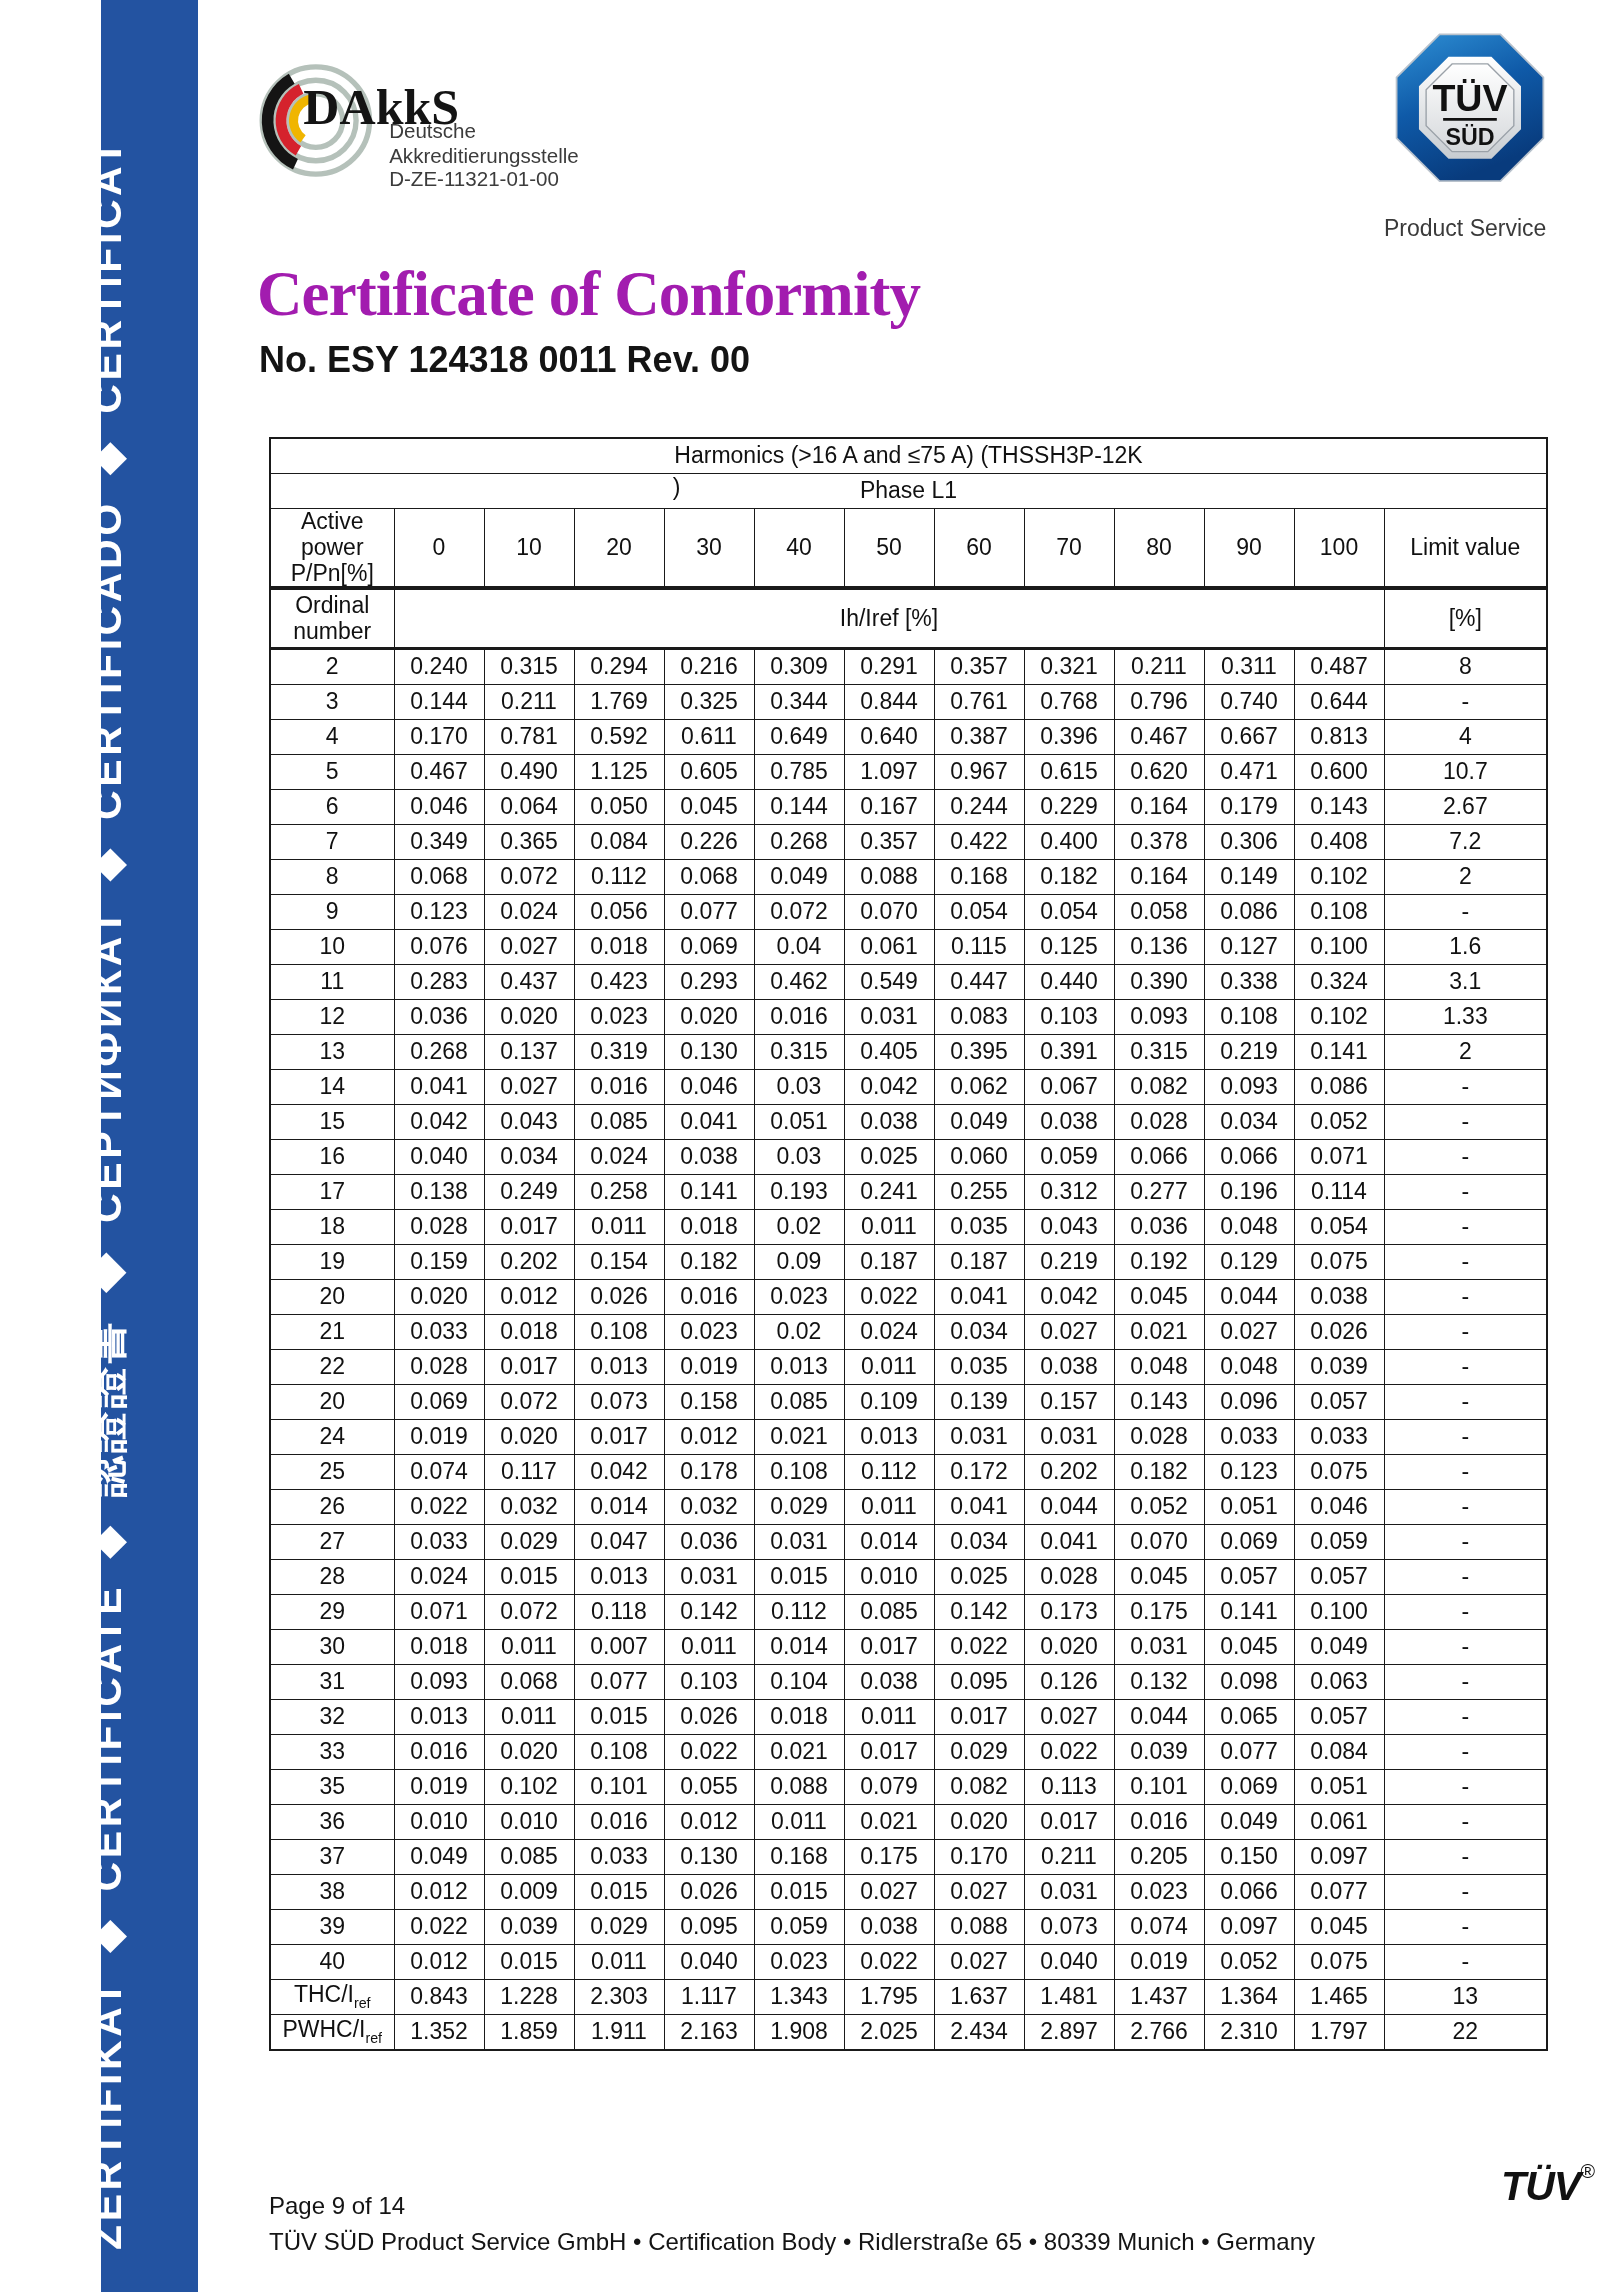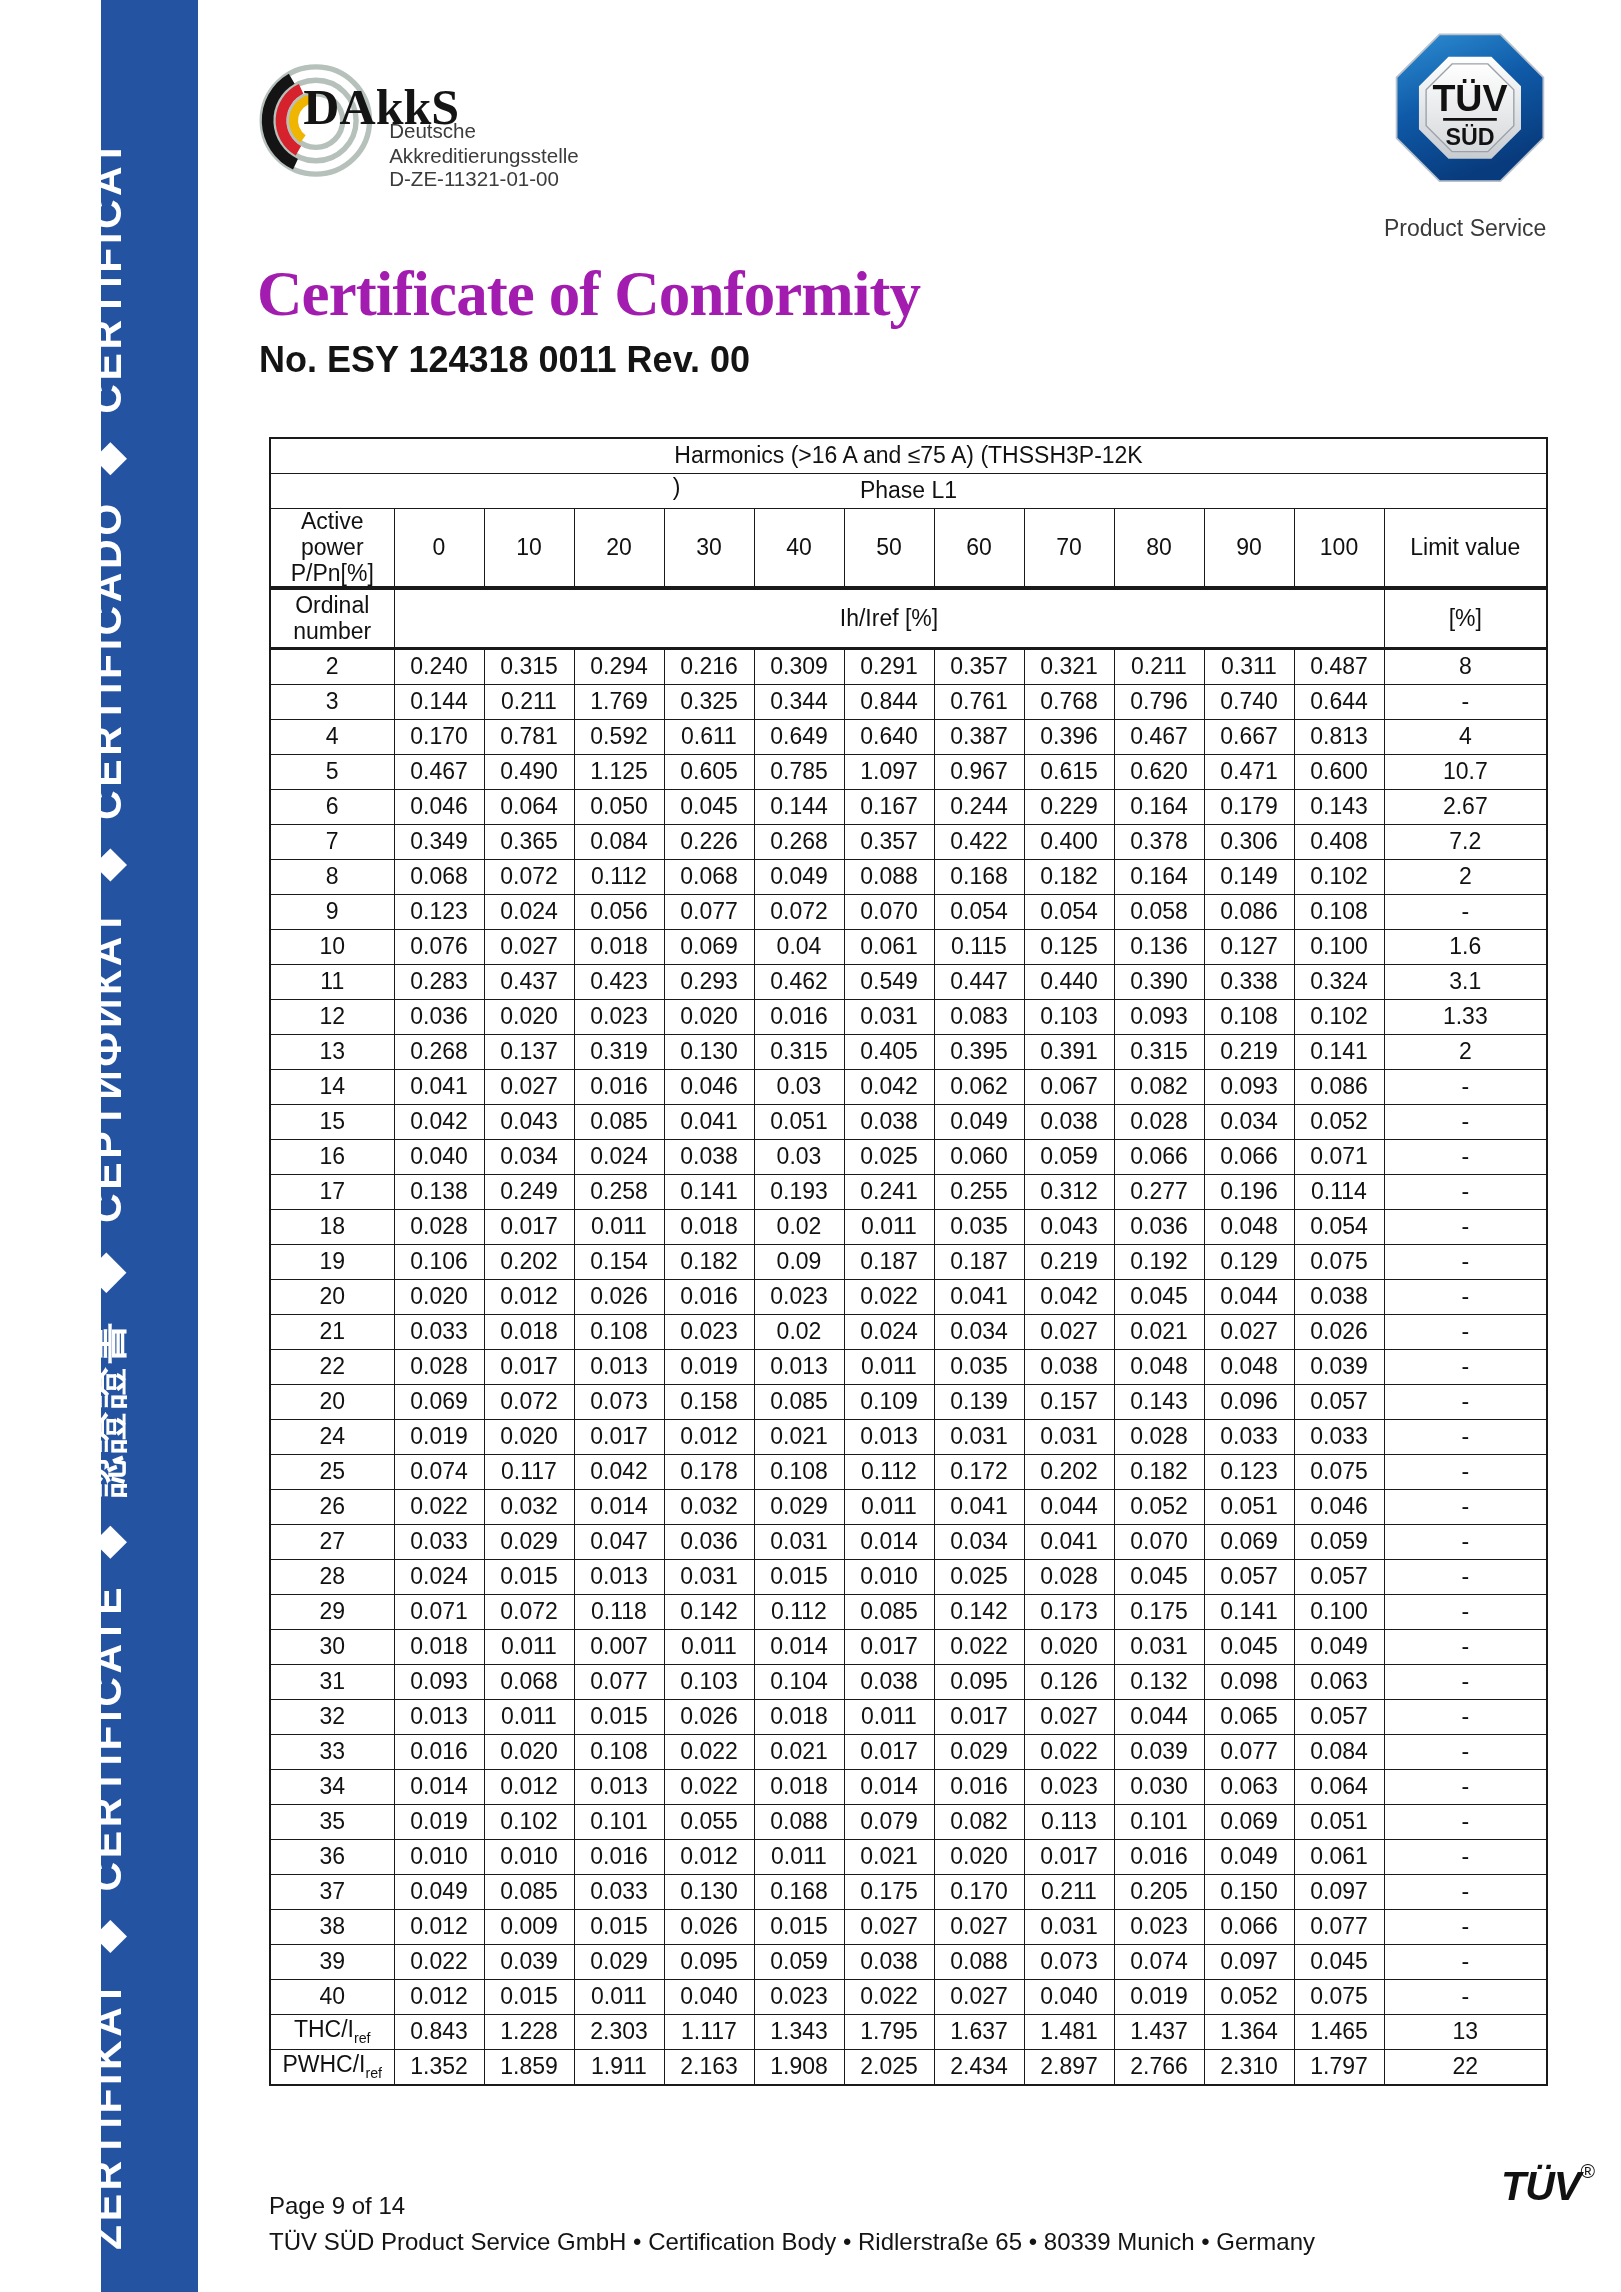--- a/index.html
+++ b/index.html
@@ -379,21 +379,21 @@
         <td>0.011</td>
         <td>0.035</td>
         <td>0.043</td>
         <td>0.036</td>
         <td>0.048</td>
         <td>0.054</td>
         <td>-</td>
       </tr>
       <tr>
         <td>19</td>
-        <td>0.106</td>
+        <td>0.159</td>
         <td>0.202</td>
         <td>0.154</td>
         <td>0.182</td>
         <td>0.09</td>
         <td>0.187</td>
         <td>0.187</td>
         <td>0.219</td>
         <td>0.192</td>
         <td>0.129</td>
         <td>0.075</td>
@@ -600,35 +600,20 @@
         <td>0.020</td>
         <td>0.108</td>
         <td>0.022</td>
         <td>0.021</td>
         <td>0.017</td>
         <td>0.029</td>
         <td>0.022</td>
         <td>0.039</td>
         <td>0.077</td>
         <td>0.084</td>
-        <td>-</td>
-      </tr>
-      <tr>
-        <td>34</td>
-        <td>0.014</td>
-        <td>0.012</td>
-        <td>0.013</td>
-        <td>0.022</td>
-        <td>0.018</td>
-        <td>0.014</td>
-        <td>0.016</td>
-        <td>0.023</td>
-        <td>0.030</td>
-        <td>0.063</td>
-        <td>0.064</td>
         <td>-</td>
       </tr>
       <tr>
         <td>35</td>
         <td>0.019</td>
         <td>0.102</td>
         <td>0.101</td>
         <td>0.055</td>
         <td>0.088</td>
         <td>0.079</td>

